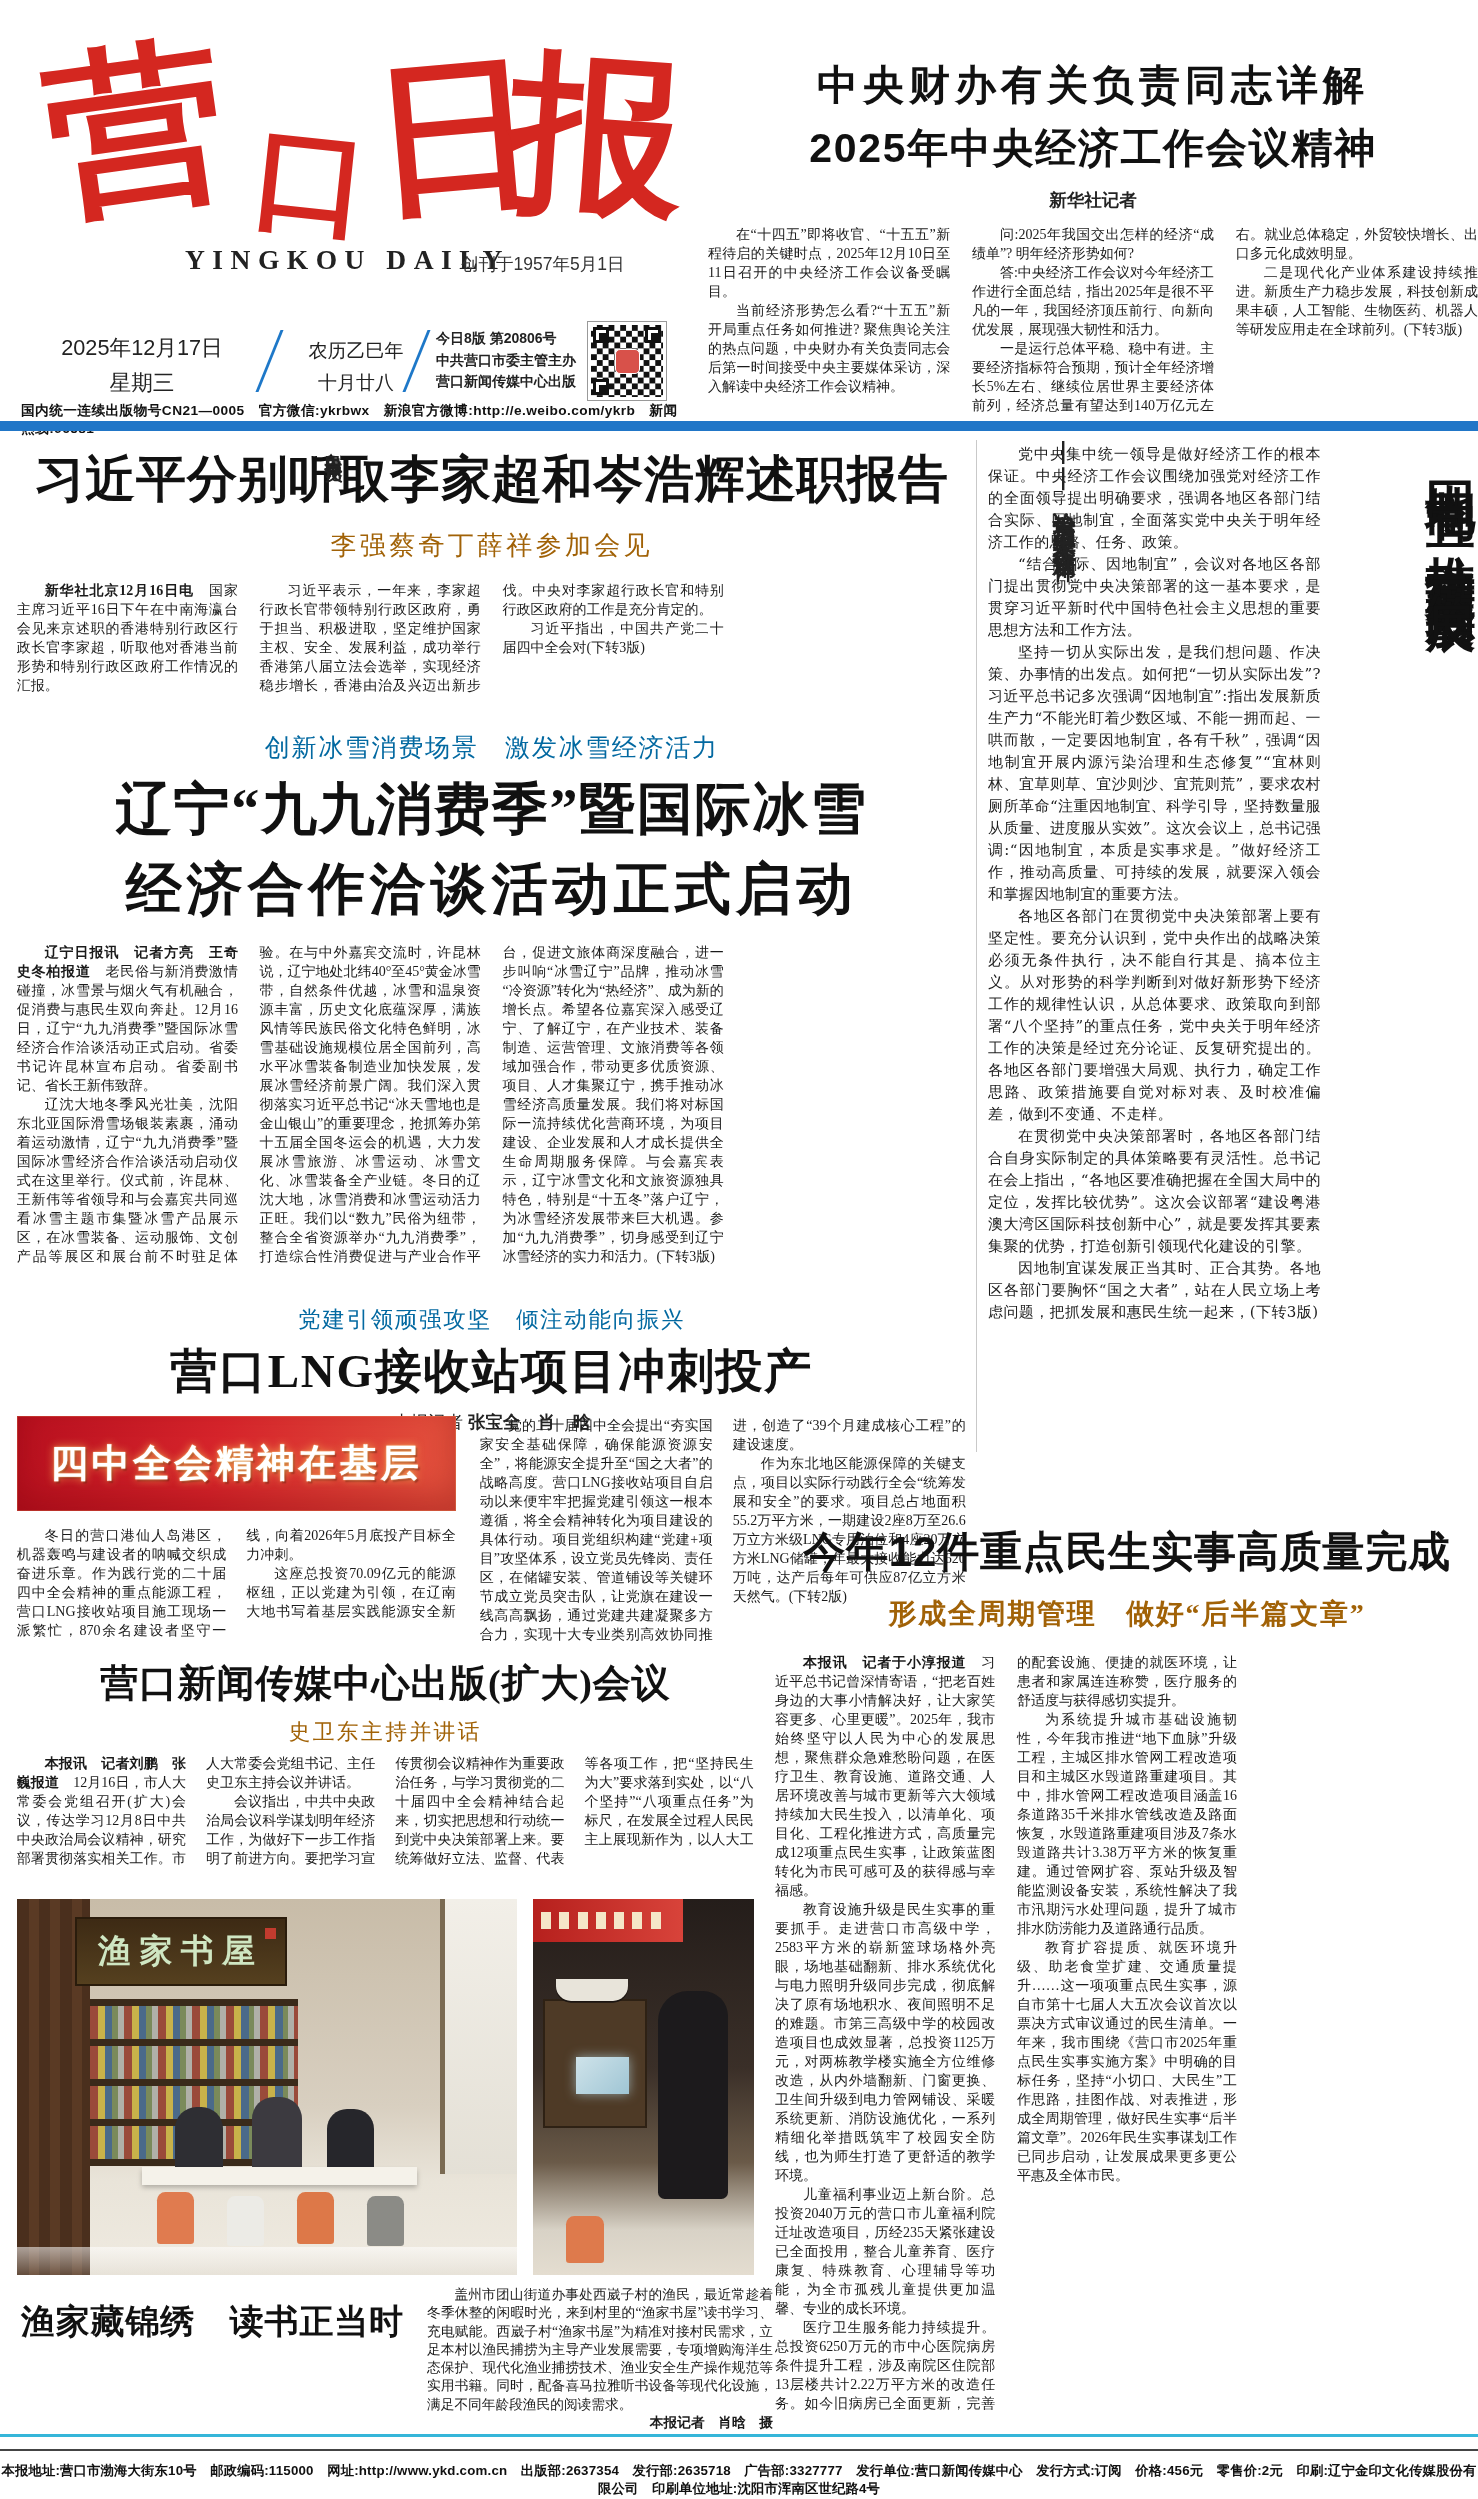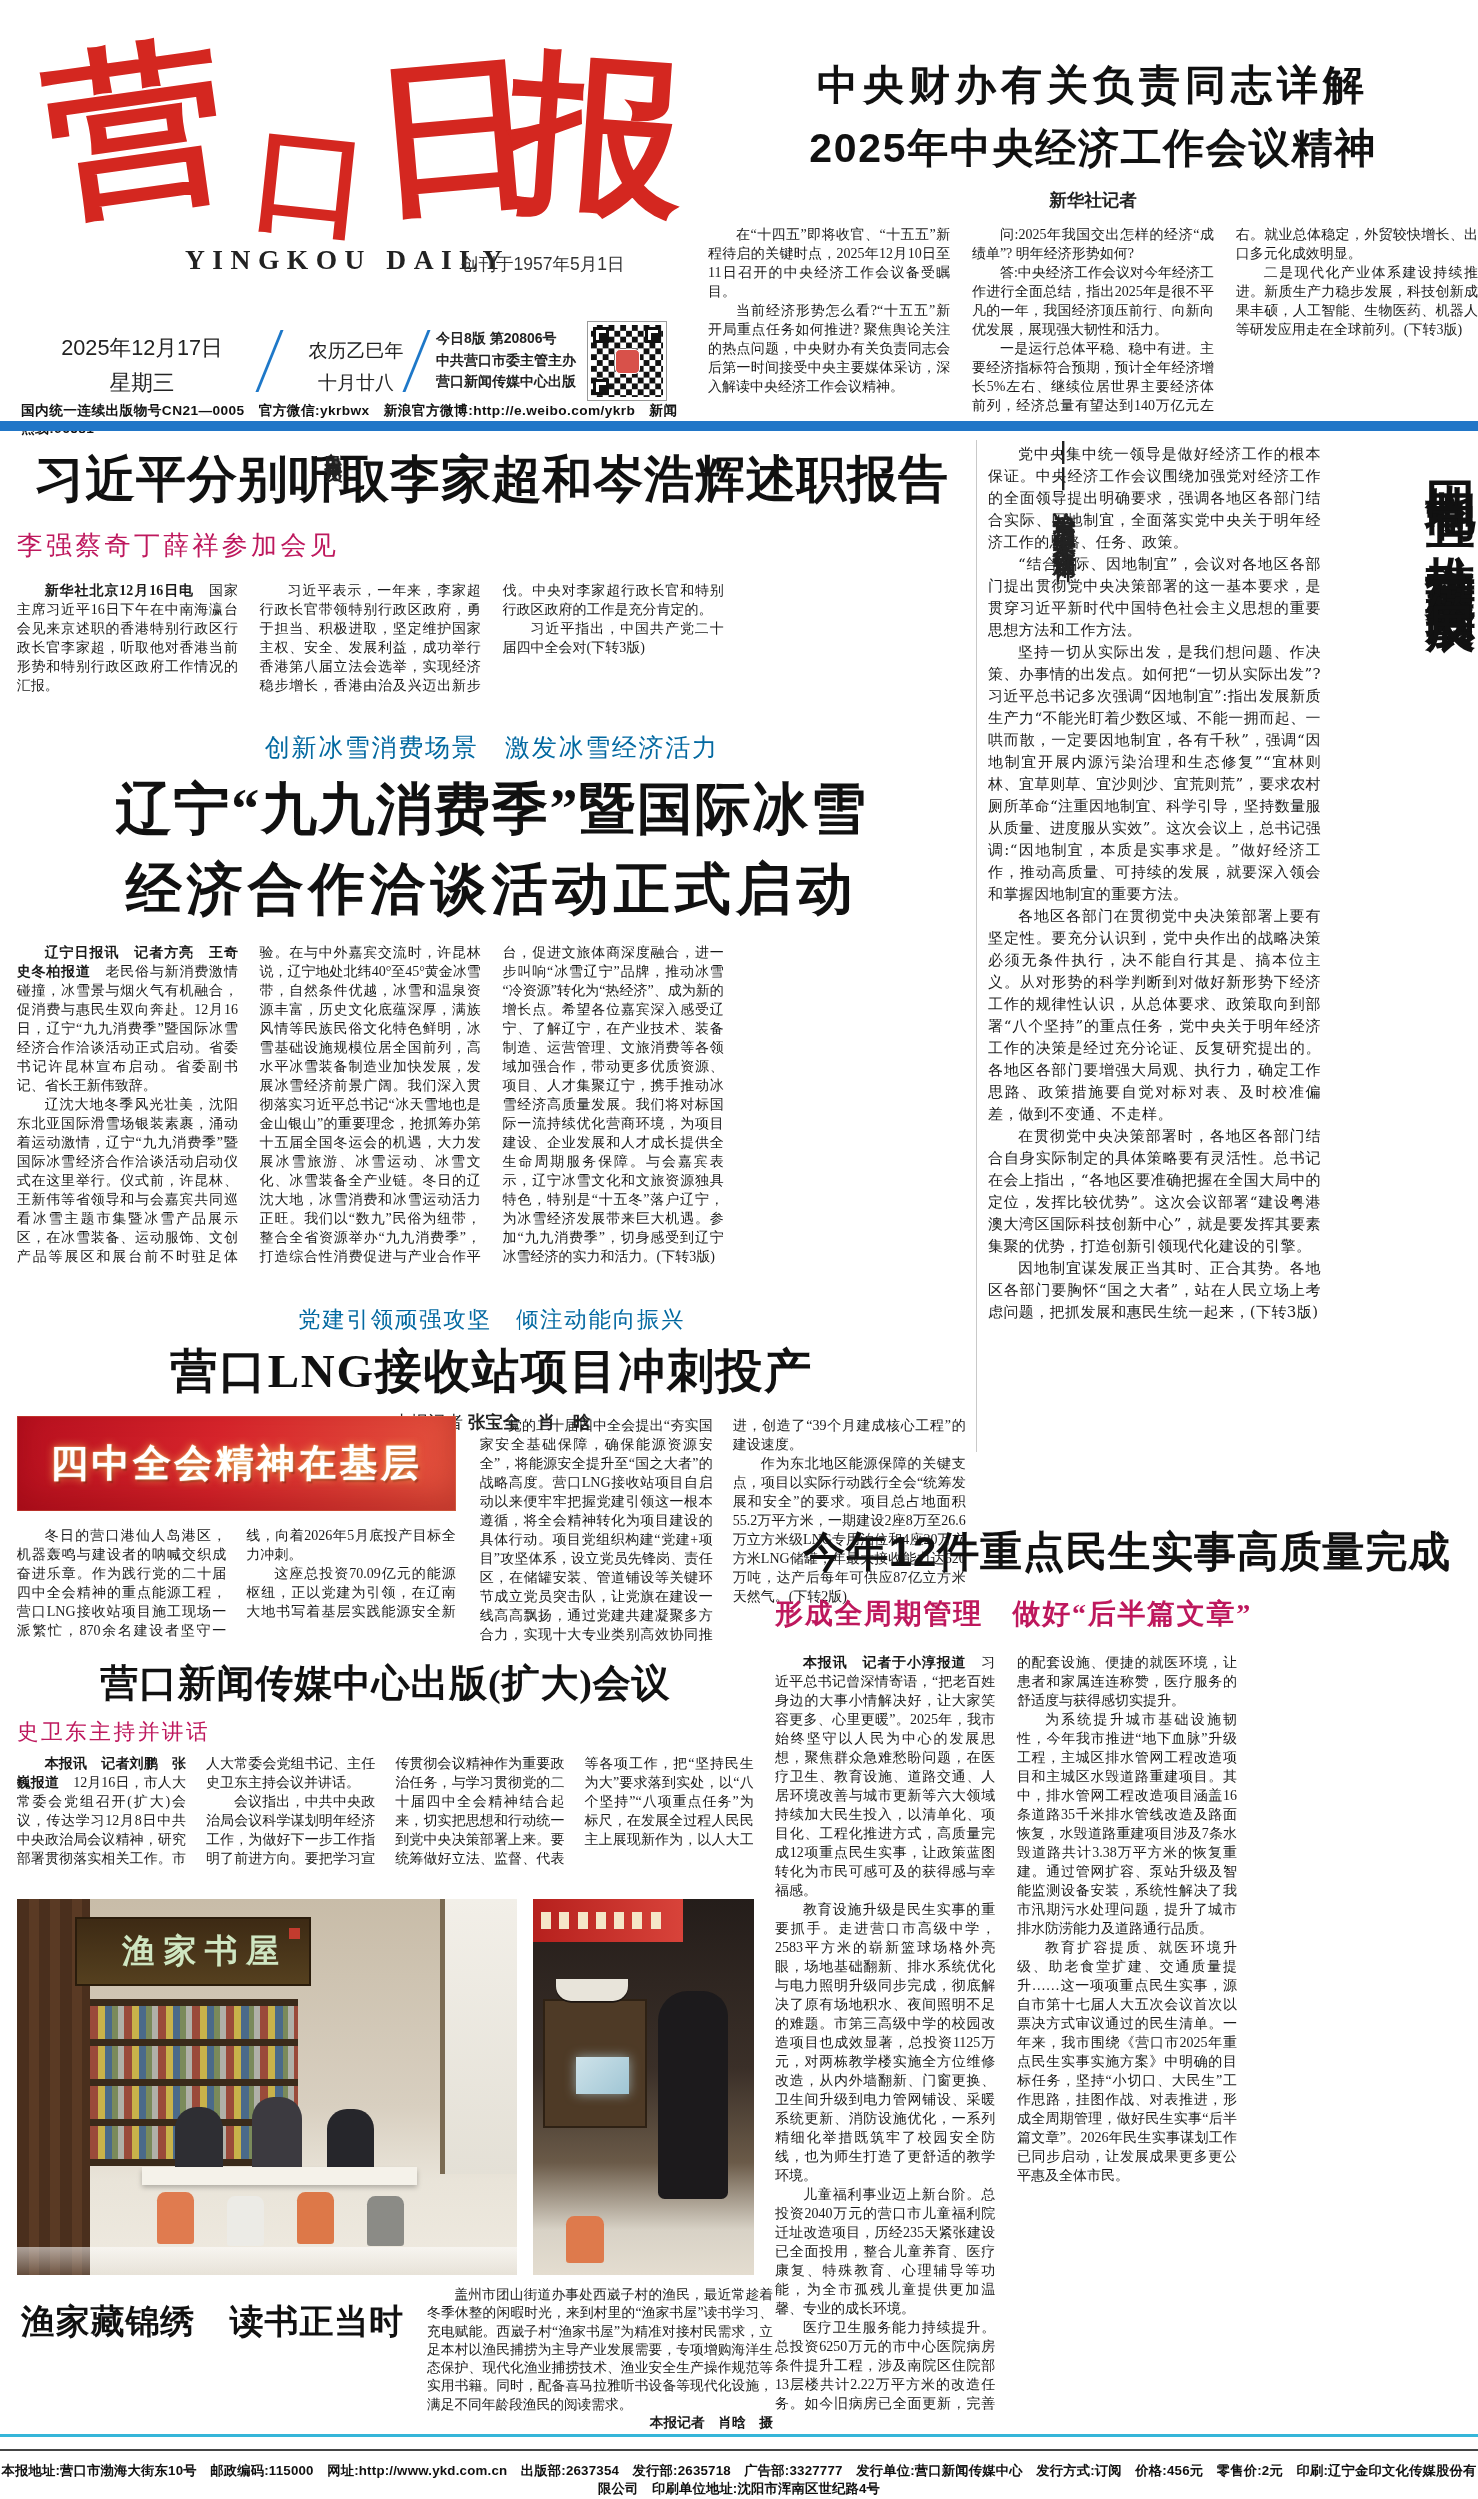--- a/index.html
+++ b/index.html
@@ -23,21 +23,21 @@
       repeating-conic-gradient(#111 0% 25%, #fff 0% 50%);
       background-size:11.7px 11.7px;border:3.3px solid #fff;outline:0.8px solid #999;}
   .qr .finder{position:absolute;width:16.7px;height:16.7px;border:3.3px solid #111;background:#fff;box-sizing:border-box;}
   .qr .finder i{position:absolute;left:3.3px;top:3.3px;width:6.7px;height:6.7px;background:#111;display:block;}
   .qr .logo{position:absolute;left:24px;top:24px;width:23px;height:23px;background:#d8514a;border-radius:5px;
             border:1.7px solid #fff;}
   
   .hl-sans{font-weight:900;text-align:center;color:#111;}
   .hl-serif{font-family:"Liberation Serif","DejaVu Serif",serif;font-weight:900;text-align:center;color:#111;}
   .eyebrow{text-align:center;color:#0369a1;}
-  .subhead{color:#be185d;}
+  .subhead{text-align:center;color:#a16207;}
   .byline{text-align:center;color:#222;}
   
   .bodytxt{font-family:"Liberation Serif","DejaVu Serif",serif;font-size:14px;line-height:19px;
            text-align:justify;color:#1a1a1a;}
   .bodytxt p{margin:0;text-indent:2em;}
   .cols{column-fill:auto;overflow:hidden;}
   .lead-b{font-weight:bold;}
   .kaiti{font-family:"DejaVu Serif","Liberation Serif",serif;font-size:15px;line-height:22px;
          letter-spacing:0.4px;}
   .kaiti p{margin:0;text-indent:2em;}
@@ -193,21 +193,21 @@
 
   <div class="photo" style="left:16.7px;top:1899px;width:500px;height:376px;background:linear-gradient(180deg,#c8bca8 0%,#d8cfc0 55%,#e9e4d9 75%,#efeae0 100%);">
 
     <div class="abs" style="left:0;top:0;width:73px;height:376px;background:repeating-linear-gradient(90deg,#4a2f1d 0 11.7px,#5a3a24 11.7px 21.7px);"></div>
 
     <div class="abs" style="left:73px;top:100px;width:208px;height:167px;background:
          repeating-linear-gradient(180deg,#3a2a1a 0 6.7px,transparent 6.7px 40px),
          repeating-linear-gradient(90deg,#9a4a3a 0 8.3px,#c8b24a 8.3px 15px,#4a6a8a 15px 22.5px,#7a8a5a 22.5px 28px,#b0b0a8 28px 34px);"></div>
 
     <div class="abs" style="left:58px;top:18.3px;width:208px;height:65px;background:linear-gradient(180deg,#3d2a14,#55401f);
-                display:flex;align-items:center;justify-content:center;border:2.5px solid #2a1c0c;padding-left:24px;">
+                display:flex;align-items:center;justify-content:center;border:2.5px solid #2a1c0c;">
       <span class="serif" style="color:#cfe6c2;font-size:33px;font-weight:900;letter-spacing:8.3px;">渔家书屋</span>
       <span style="position:absolute;right:8.3px;top:8.3px;width:11.7px;height:11.7px;background:#c23b2e;"></span>
     </div>
 
     <div class="abs" style="left:423px;top:0;width:77px;height:275px;background:linear-gradient(180deg,#f2efe8,#e4e0d6);
                 border-left:5px solid #7a6a52;"></div>
 
     <div class="abs" style="left:158px;top:208px;width:48px;height:67px;background:#2e2e33;border-radius:21.7px 21.7px 5px 5px;"></div>
     <div class="abs" style="left:235px;top:198px;width:50px;height:77px;background:#3c3a40;border-radius:21.7px 21.7px 5px 5px;"></div>
     <div class="abs" style="left:310px;top:210px;width:47px;height:65px;background:#26262b;border-radius:20px 20px 5px 5px;"></div>

